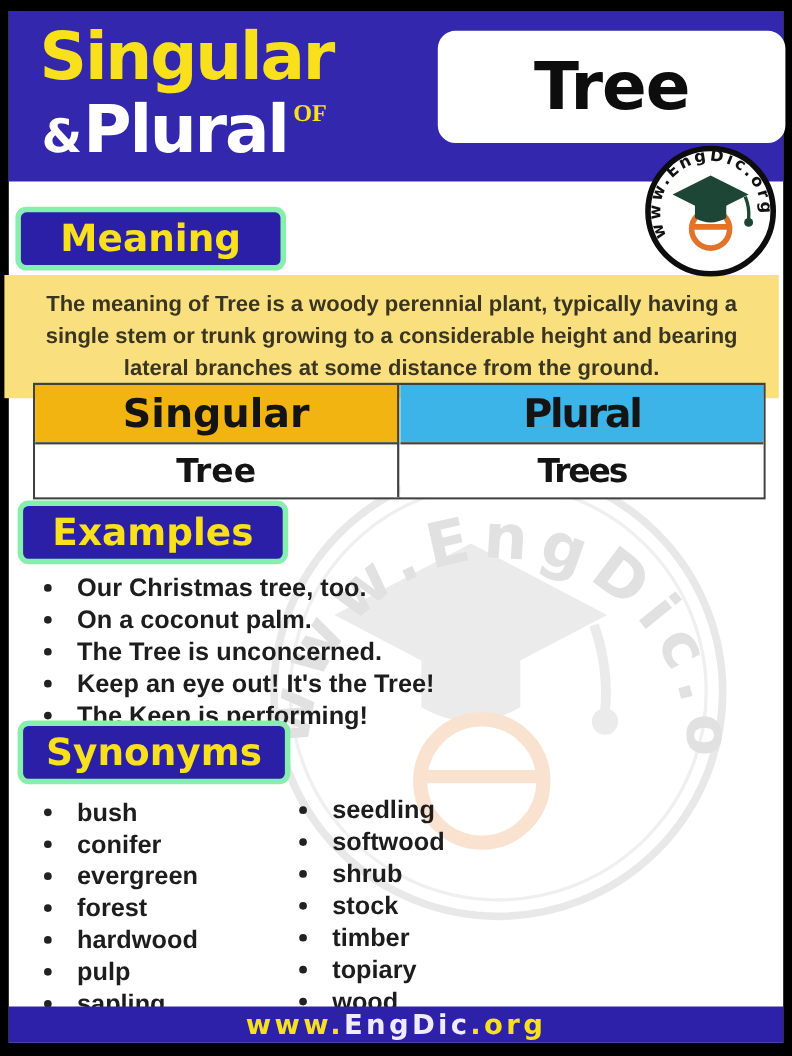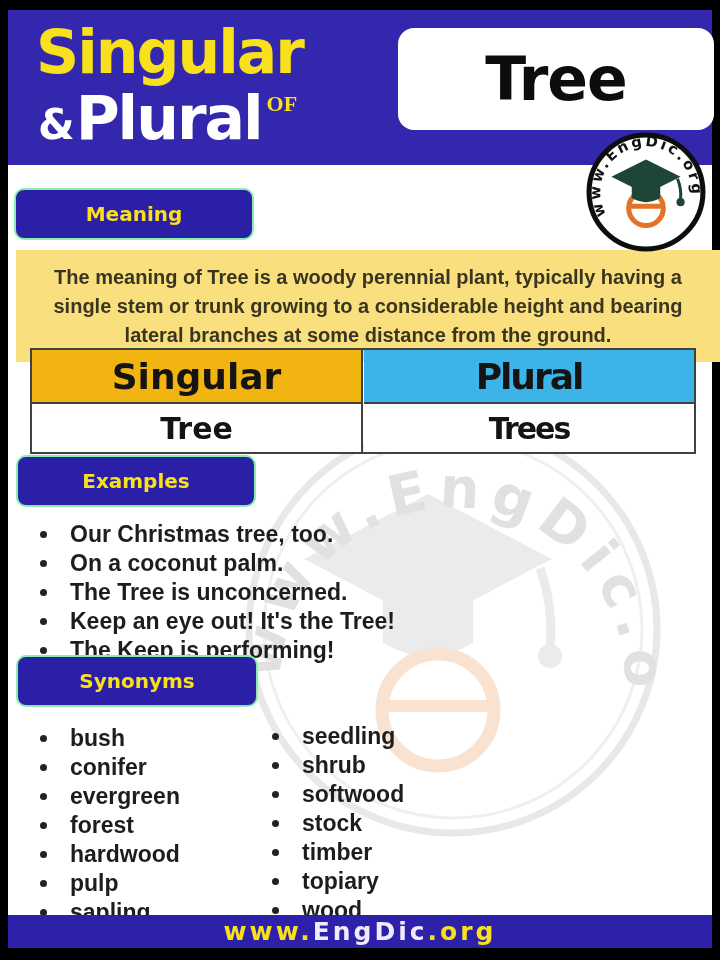--- a/index.html
+++ b/index.html
@@ -22,29 +22,29 @@
   .tree-word{font-family:"DejaVu Sans",sans-serif;font-size:60px;font-weight:800;color:#0d0d0d;
              letter-spacing:-1px;}
 
   
   .logo{position:absolute;left:585px;top:131px;width:122px;height:122px;z-index:5;}
 
   
   .watermark{position:absolute;left:222px;top:398px;width:462px;height:462px;z-index:1;opacity:.55;}
 
   
-  .badge{position:absolute;height:48px;background:#2a1fa6;border:2px solid #86efac;border-radius:10px;
+  .badge{position:absolute;height:48px;background:#2a1fa6;border:5px solid #86efac;border-radius:10px;
          display:flex;align-items:center;justify-content:center;z-index:2;
-         font-family:"DejaVu Sans",sans-serif;font-size:20px;font-weight:800;color:#f8e11c;}
+         font-family:"DejaVu Sans",sans-serif;font-size:34px;font-weight:800;color:#f8e11c;}
   .badge-meaning{left:14px;top:188px;width:236px;}
   .badge-examples{left:16px;top:455px;width:236px;}
   .badge-synonyms{left:16px;top:655px;width:238px;}
 
   
-  .meaning-box{position:absolute;left:16px;top:250px;width:704px;height:112px;background:#fadf7e;
+  .meaning-box{position:absolute;left:4px;top:250px;width:704px;height:112px;background:#fadf7e;
                display:flex;flex-direction:column;align-items:center;justify-content:center;z-index:2;}
   .meaning-line{font-size:20px;font-weight:700;color:#3a3520;line-height:29px;white-space:nowrap;}
 
   
   .word-table{position:absolute;left:30px;top:348px;width:662px;z-index:2;
               border:2px solid #414141;display:grid;grid-template-columns:1fr 1fr;}
   .wt-cell{display:flex;align-items:center;justify-content:center;}
   .wt-head{height:52px;font-family:"DejaVu Sans",sans-serif;font-size:36px;font-weight:800;color:#141414;}
   .wt-head.singular{background:#f2b411;border-right:2px solid #414141;}
   .wt-head.plural{background:#3db4e8;}
@@ -184,25 +184,25 @@
         <span class="bl-text">sapling</span>
       </li>
   </ul>
   <ul class="blist syn-right">
     <li>
         <span class="dot"></span>
         <span class="bl-text">seedling</span>
       </li>
     <li>
         <span class="dot"></span>
+        <span class="bl-text">softwood</span>
+      </li>
+    <li>
+        <span class="dot"></span>
         <span class="bl-text">shrub</span>
-      </li>
-    <li>
-        <span class="dot"></span>
-        <span class="bl-text">softwood</span>
       </li>
     <li>
         <span class="dot"></span>
         <span class="bl-text">stock</span>
       </li>
     <li>
         <span class="dot"></span>
         <span class="bl-text">timber</span>
       </li>
     <li>

